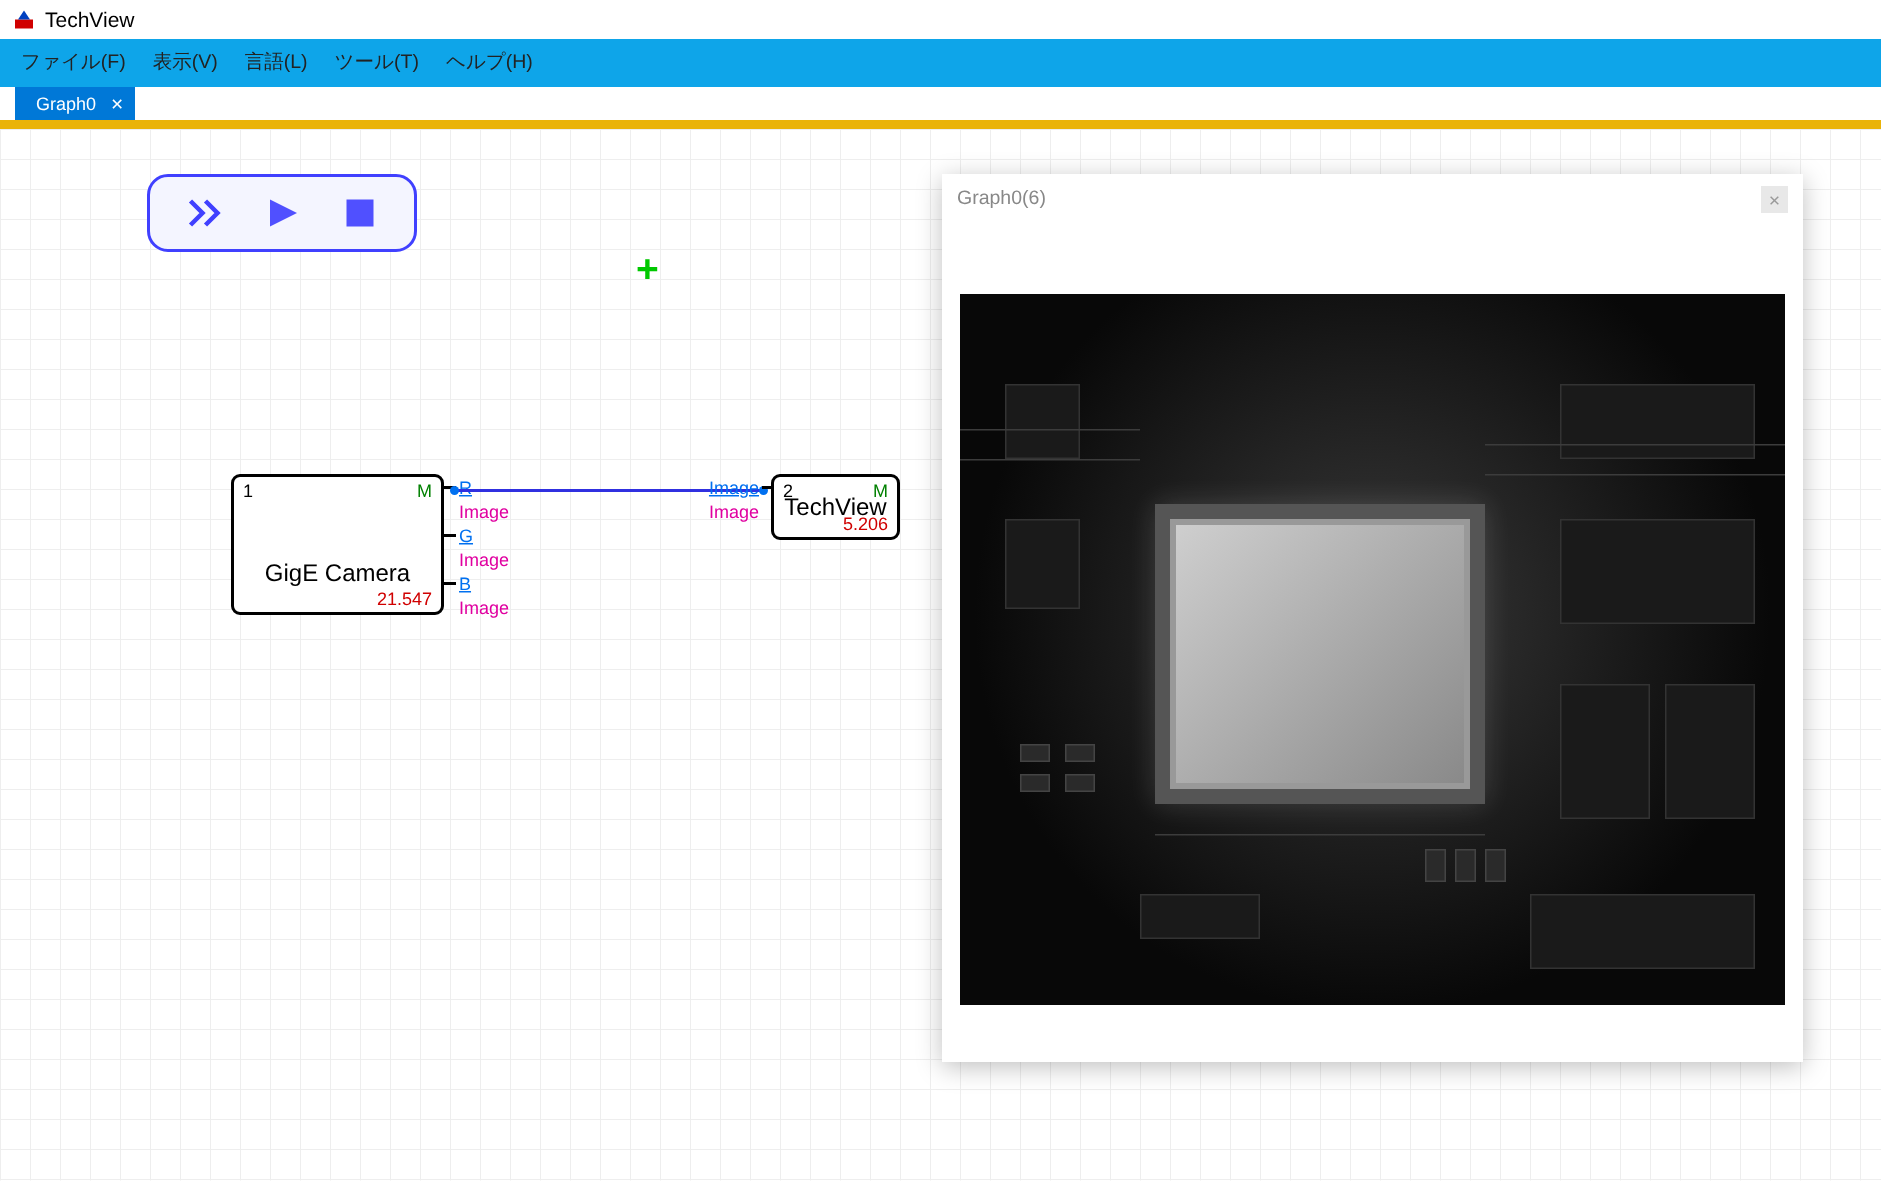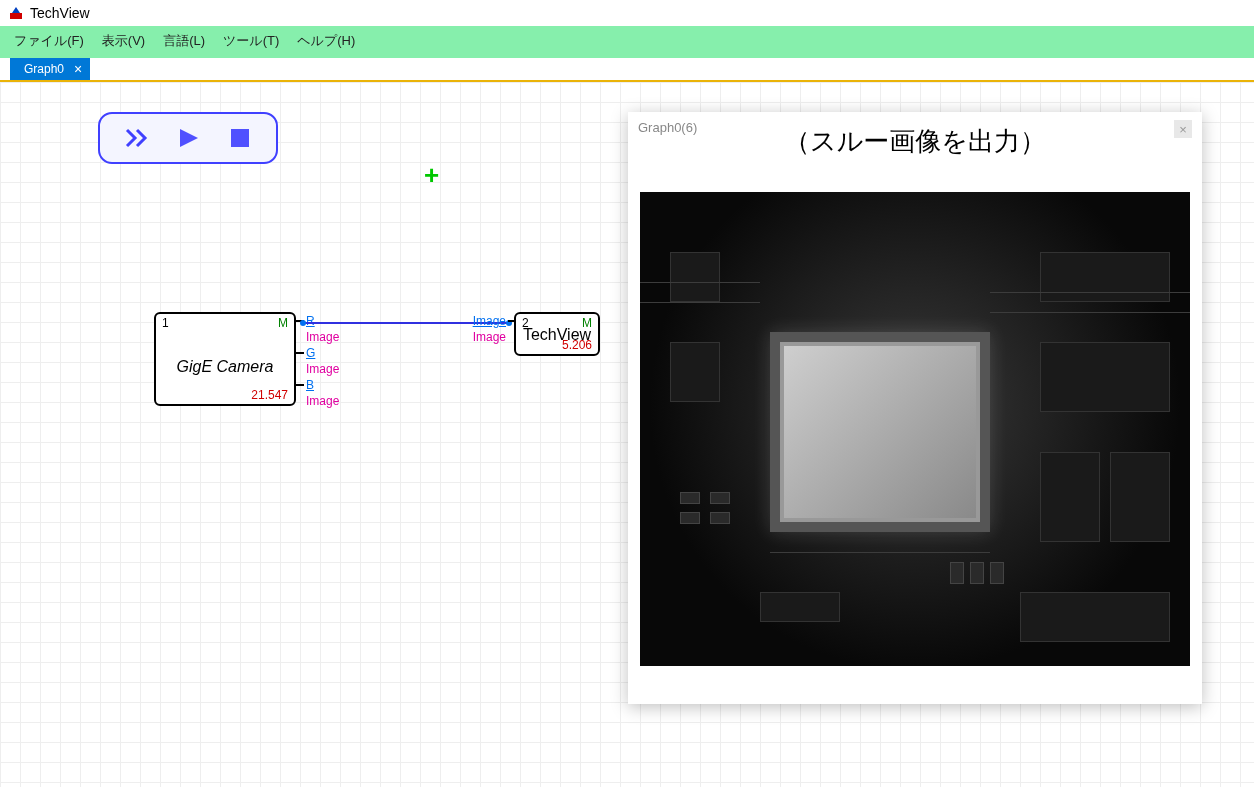--- a/index.html
+++ b/index.html
@@ -21,29 +21,29 @@
 .title-bar .app-icon {
   width: 16px; height: 16px;
   margin-right: 6px;
   display: inline-flex; align-items:center; justify-content:center;
 }
 .title-bar .title { font-size: 14px; color: #000; }
 .menu-bar {
   display: flex;
   gap: 18px;
   padding: 6px 14px 8px 14px;
-  background: #86efac;
+  background: #0ea5e9;
   color: #222;
 }
 .menu-bar .menu-item { cursor: pointer; }
 .tab-strip {
   display: flex;
   align-items: flex-end;
   padding-left: 10px;
-  border-bottom: 2px solid #eab308;
+  border-bottom: 6px solid #eab308;
   background: #fff;
 }
 .tab {
   background: #0078d7;
   color: #fff;
   padding: 3px 8px 3px 14px;
   font-size: 12px;
   display: flex;
   align-items: center;
   gap: 10px;
@@ -96,21 +96,21 @@
   position: absolute;
   background: #fff;
   border: 2px solid #000;
   border-radius: 6px;
 }
 .node.camera { left: 154px; top: 230px; width: 142px; height: 94px; }
 .node.display { left: 514px; top: 230px; width: 86px; height: 44px; }
 .node-idx { position:absolute; top:2px; left:6px; font-size:12px; color:#000; }
 .node-m   { position:absolute; top:2px; right:6px; font-size:12px; color:#008000; }
 .node-name{ position:absolute; width:100%; text-align:center; font-size:16px; color:#000; }
-.node.camera .node-name { top: 44px; font-style: italic; }
+.node.camera .node-name { top: 56px; }
 .node.display .node-name { top: 12px; }
 .node-time{ position:absolute; bottom:2px; right:6px; font-size:12px; color:#d00000; }
 
 
 .port-row {
   position: absolute;
   display: flex;
   align-items: center;
   font-size: 12px;
 }
@@ -306,21 +306,20 @@
     <span class="node-time">5.206</span>
   </div>
 
   <div class="preview-window">
     <div class="preview-header">
       <span class="preview-title">Graph0(6)</span>
       <span class="preview-close">
           <span>×</span>
         </span>
     </div>
-    <div class="preview-caption">（スルー画像を出力）</div>
     <div class="preview-image">
       <div class="pcb">
         <div class="chip"></div>
         <div class="bigcomp" style="left:400px;top:60px;width:130px;height:50px;"></div>
         <div class="bigcomp" style="left:400px;top:150px;width:130px;height:70px;"></div>
         <div class="bigcomp" style="left:400px;top:260px;width:60px;height:90px;"></div>
         <div class="bigcomp" style="left:470px;top:260px;width:60px;height:90px;"></div>
         <div class="bigcomp" style="left:30px;top:60px;width:50px;height:50px;"></div>
         <div class="bigcomp" style="left:30px;top:150px;width:50px;height:60px;"></div>
         <div class="bigcomp" style="left:120px;top:400px;width:80px;height:30px;"></div>

